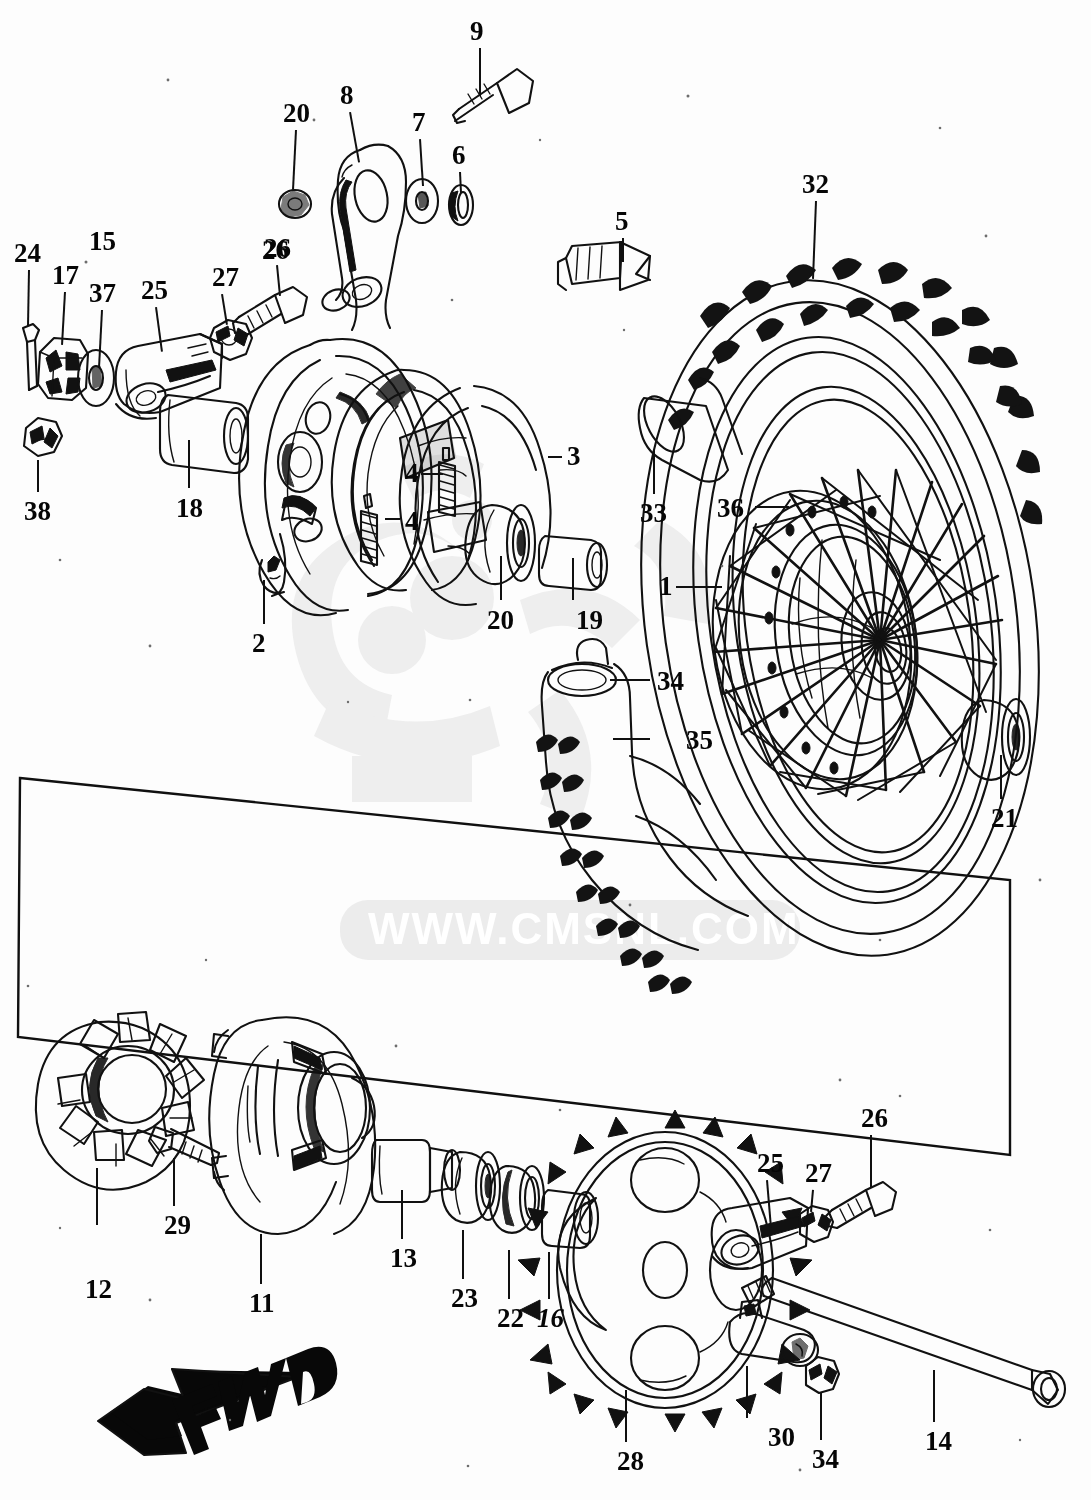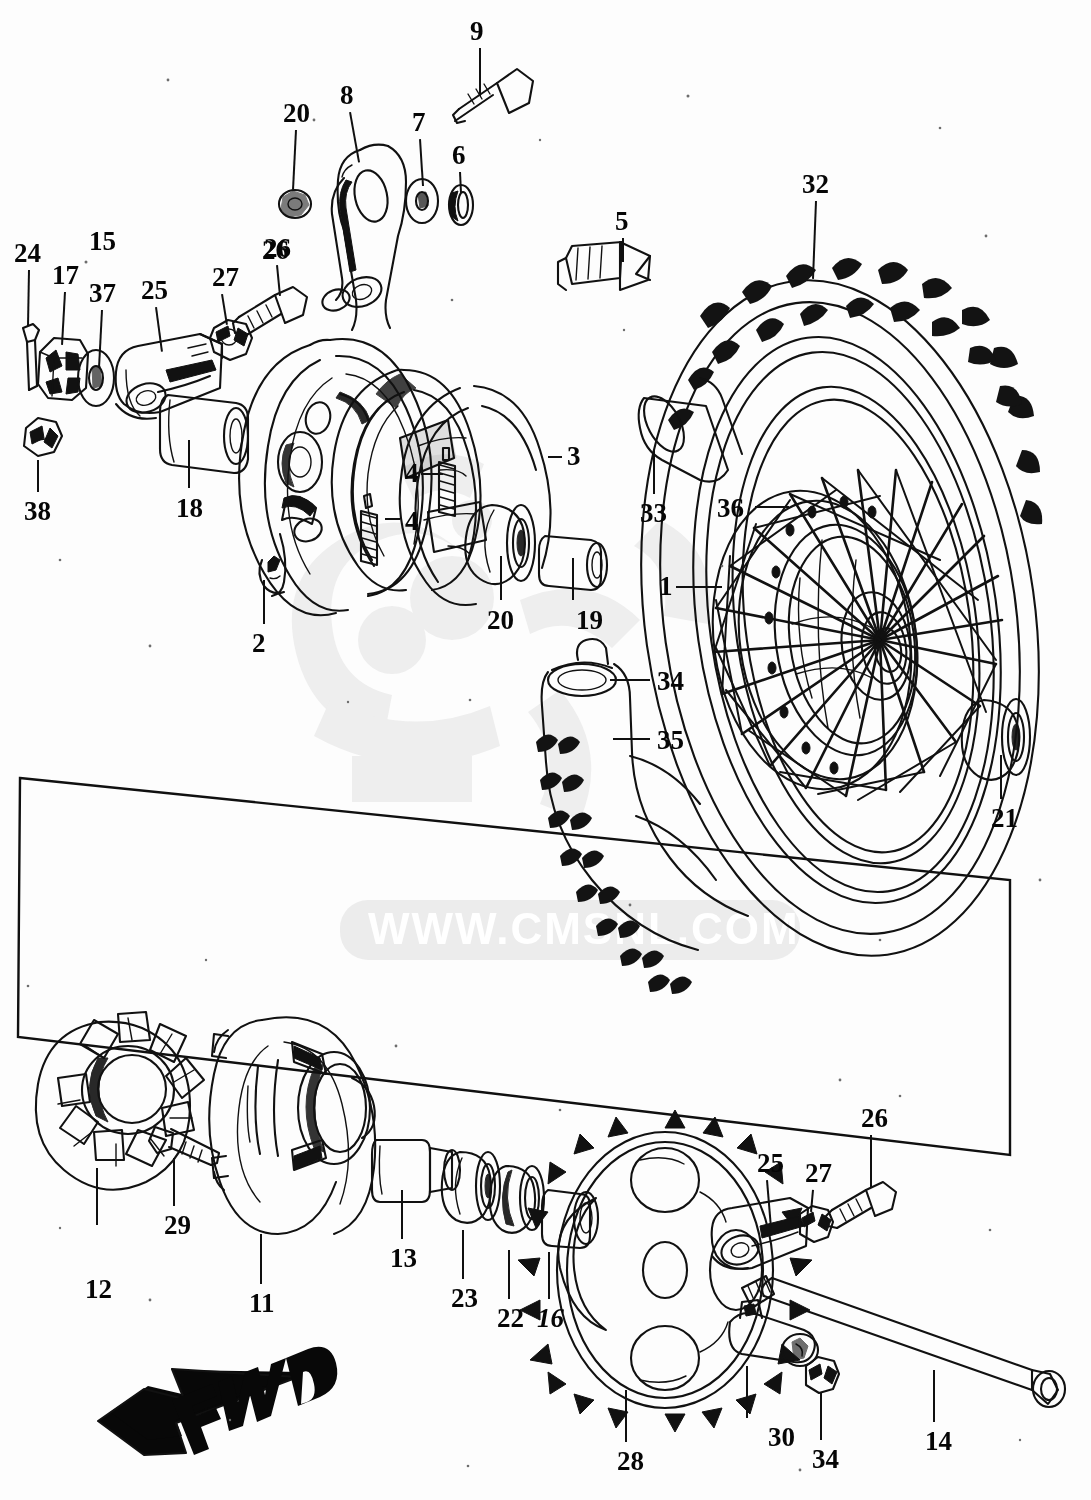--- a/index.html
+++ b/index.html
@@ -657,21 +657,21 @@
       <div class="cn" style="left: 252px; top: 630px;">2</div>
       <div class="ld" style="left: 655px; top: 450px; width: 44px; height: 1.8px; transform: rotate(90deg);"></div>
       <div class="cn" style="left: 640px; top: 500px;">33</div>
       <div class="ld" style="left: 755px; top: 506px; width: 34px; height: 1.8px; transform: rotate(0deg);"></div>
       <div class="cn" style="left: 717px; top: 495px;">36</div>
       <div class="ld" style="left: 676px; top: 586px; width: 46px; height: 1.8px; transform: rotate(0deg);"></div>
       <div class="cn" style="left: 659px; top: 573px;">1</div>
       <div class="ld" style="left: 650px; top: 681px; width: 40px; height: 1.8px; transform: rotate(180deg);"></div>
       <div class="cn" style="left: 657px; top: 668px;">34</div>
       <div class="ld" style="left: 650px; top: 740px; width: 37px; height: 1.8px; transform: rotate(180deg);"></div>
-      <div class="cn" style="left: 657px; top: 727px;">35</div>
+      <div class="cn" style="left: 686px; top: 727px;">35</div>
       <div class="ld" style="left: 1002px; top: 755px; width: 44px; height: 1.8px; transform: rotate(90deg);"></div>
       <div class="cn" style="left: 991px; top: 805px;">21</div>
       <div class="ld" style="left: 98px; top: 1168px; width: 57px; height: 1.8px; transform: rotate(90deg);"></div>
       <div class="cn" style="left: 85px; top: 1276px;">12</div>
       <div class="ld" style="left: 175px; top: 1158px; width: 48px; height: 1.8px; transform: rotate(90deg);"></div>
       <div class="cn" style="left: 164px; top: 1212px;">29</div>
       <div class="ld" style="left: 262px; top: 1234px; width: 50px; height: 1.8px; transform: rotate(90deg);"></div>
       <div class="cn" style="left: 249px; top: 1290px;">11</div>
       <div class="ld" style="left: 403px; top: 1190px; width: 49px; height: 1.8px; transform: rotate(90deg);"></div>
       <div class="cn" style="left: 390px; top: 1245px;">13</div>

